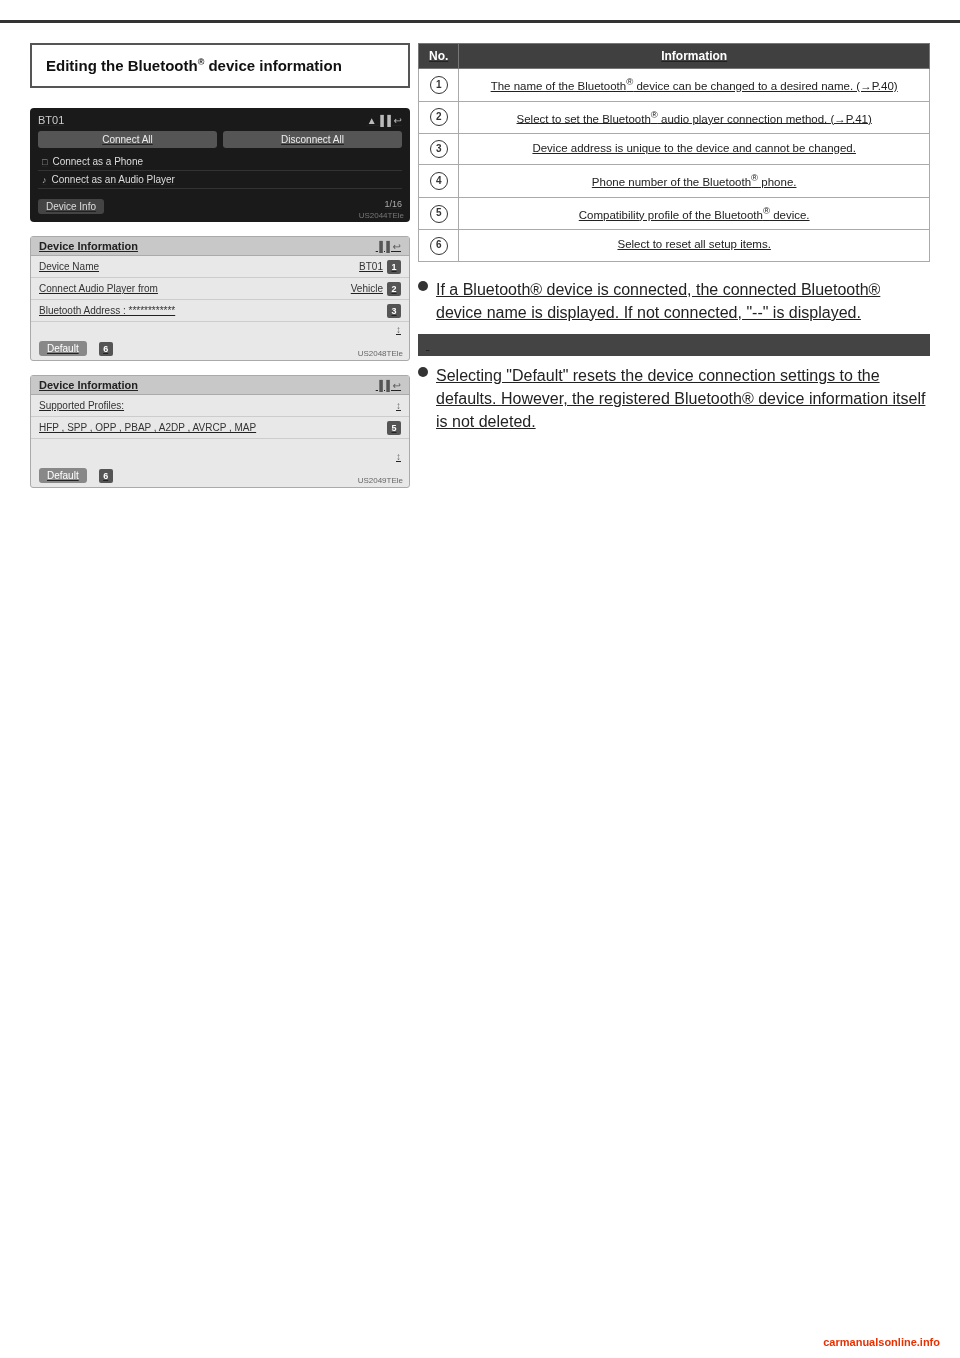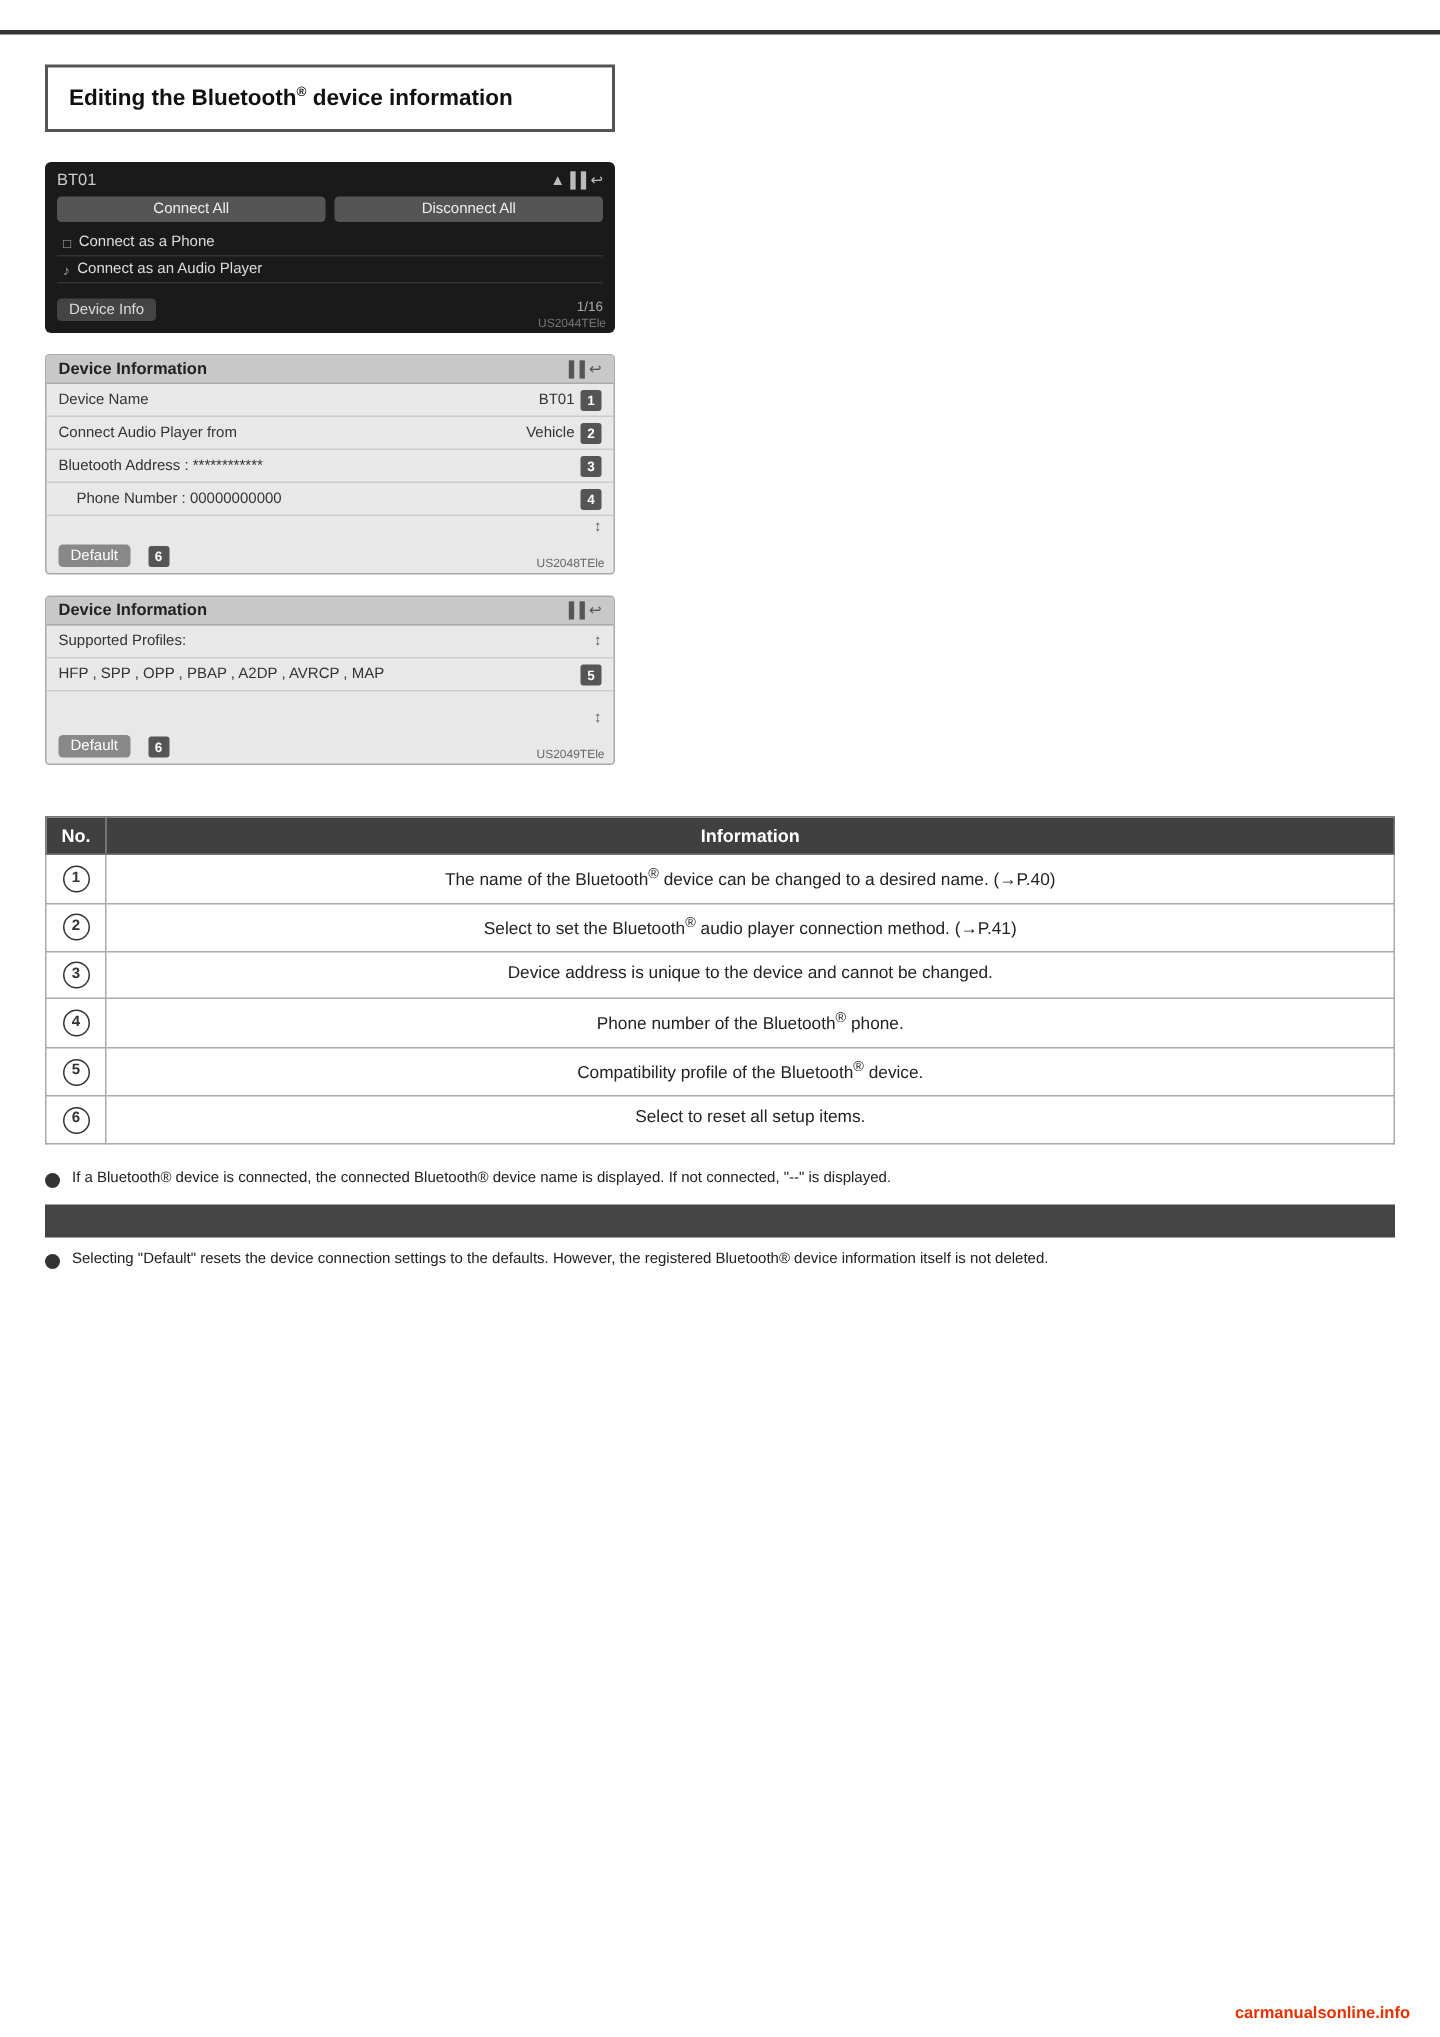--- a/index.html
+++ b/index.html
@@ -23,23 +23,24 @@
     
     .top-line {
       width: 100%;
       height: 3px;
       background: #333;
       margin-bottom: 10px;
     }
 
     .content-area {
       display: flex;
-      flex-direction: column;
+      flex-direction: row;
       padding: 10px 30px;
-      gap: 20px;
+      gap: 8px;
+      text-decoration: underline;
     }
 
     
     .left-col {
       width: 380px;
       flex-shrink: 0;
     }
 
     
     .title-box {
@@ -279,21 +280,21 @@
       font-size: 10px;
       font-weight: bold;
       color: #333;
     }
 
     .note-bullet {
       display: flex;
       align-items: flex-start;
       gap: 8px;
       margin-bottom: 10px;
-      font-size: 10px;
+      font-size: 16px;
       line-height: 1.45;
       color: #222;
     }
 
     .bullet-circle {
       width: 10px;
       height: 10px;
       background: #333;
       border-radius: 50%;
       flex-shrink: 0;
@@ -372,24 +373,20 @@
           <span class="num-badge">1</span>
         </div>
         <div class="info-row">
           <span class="info-row-label">Connect Audio Player from</span>
           <span class="info-row-value">Vehicle</span>
           <span class="num-badge">2</span>
         </div>
         <div class="info-row">
           <span class="info-row-label">Bluetooth Address : ************</span>
           <span class="num-badge">3</span>
-        </div>
-        <div class="info-row">
-          <span class="info-row-label" style="padding-left:12px;">Phone Number : 00000000000</span>
-          <span class="num-badge">4</span>
         </div>
         <div style="text-align:right; padding: 2px 8px; font-size:10px; color:#666;">
           <span>↕</span>
         </div>
         <div class="info-screen-footer">
           <div class="default-btn">Default</div>
           <span class="num-badge">6</span>
         </div>
         <div class="screen-label2">US2048TEle</div>
       </div>

